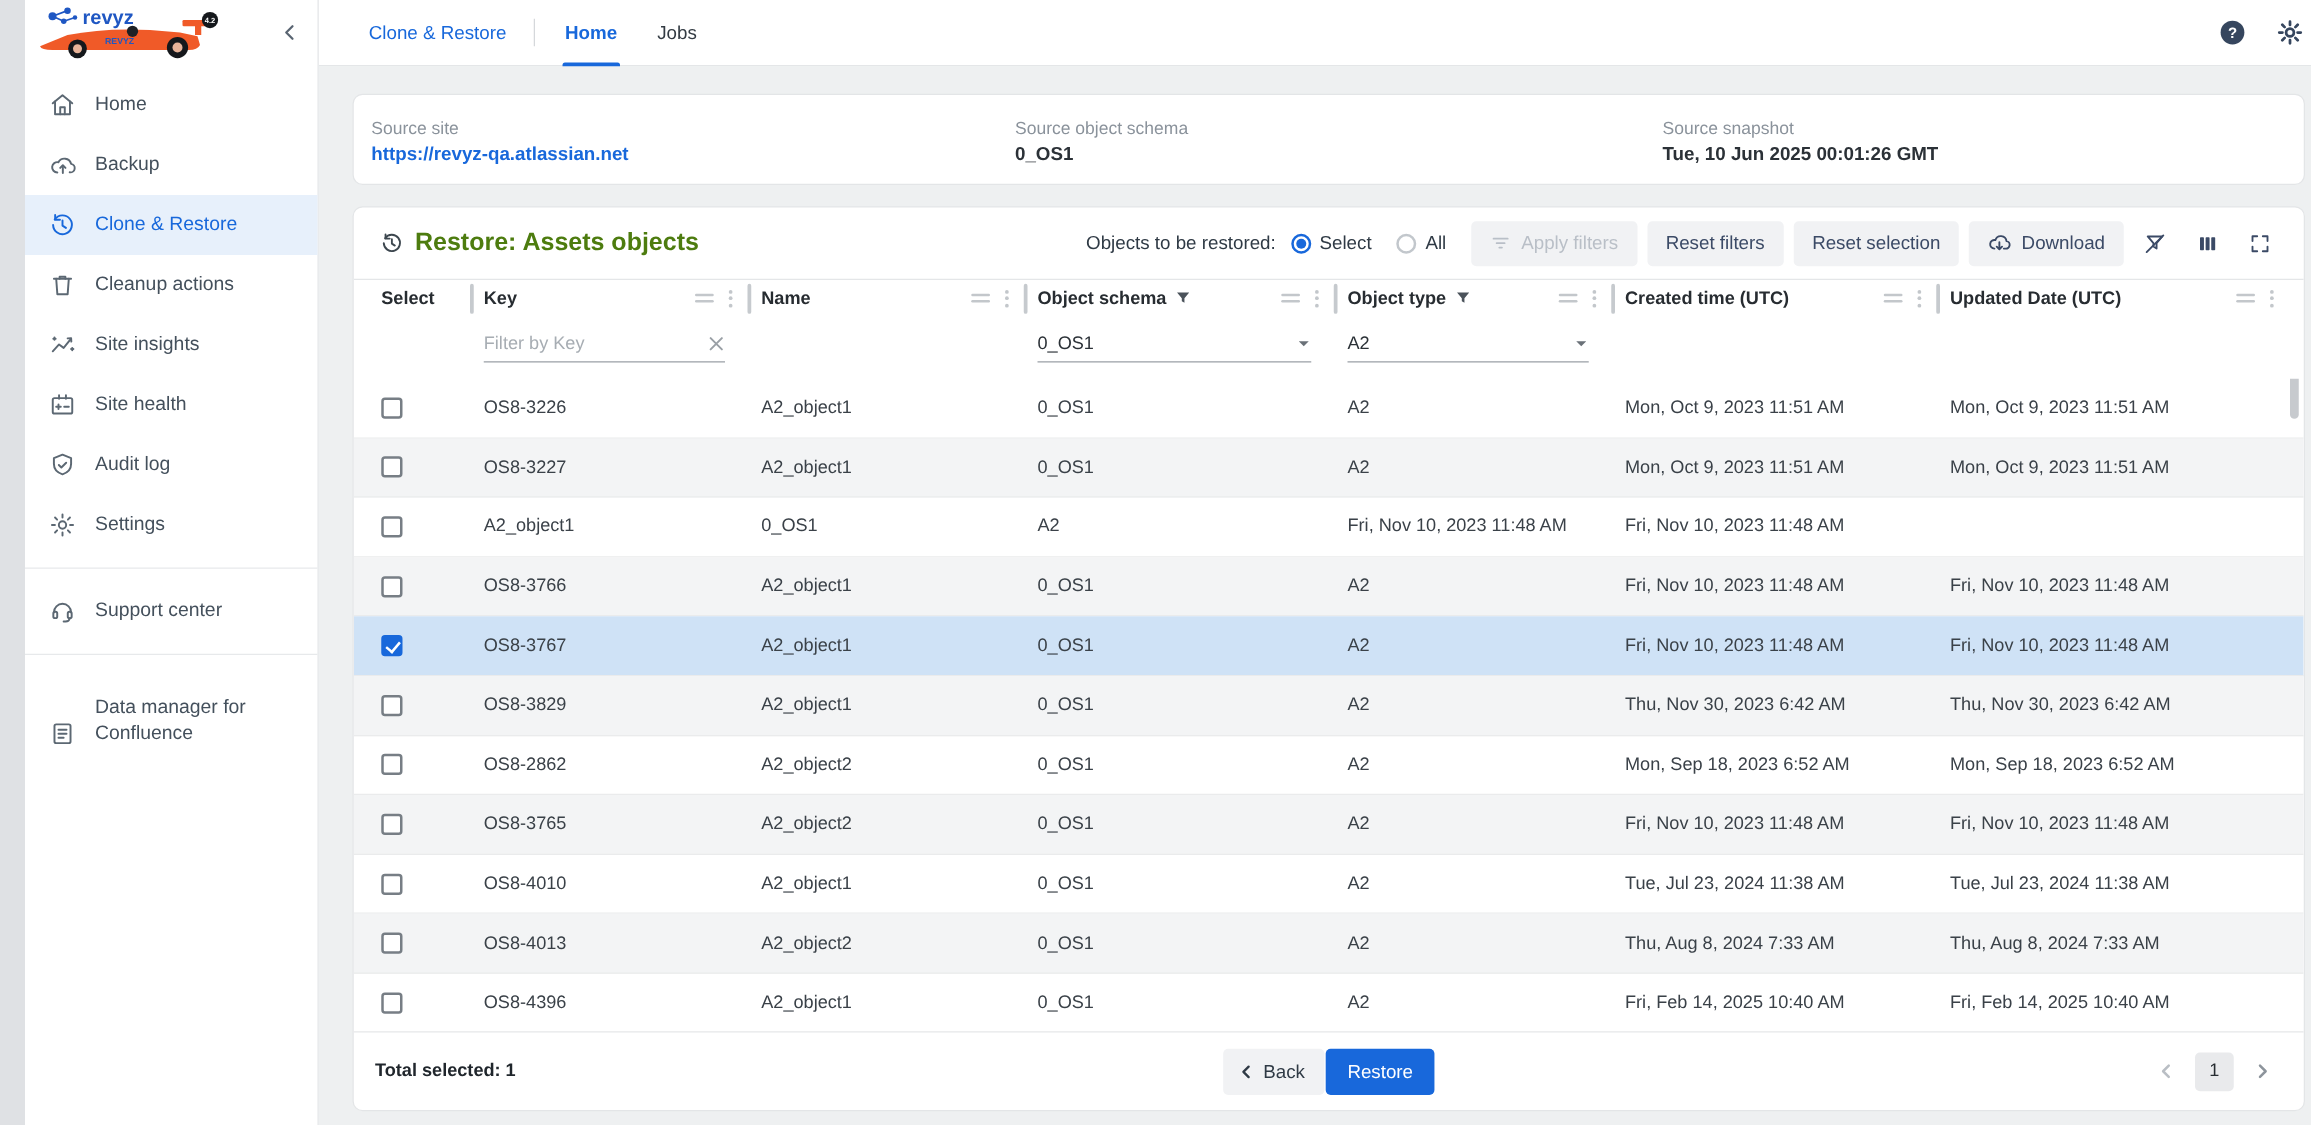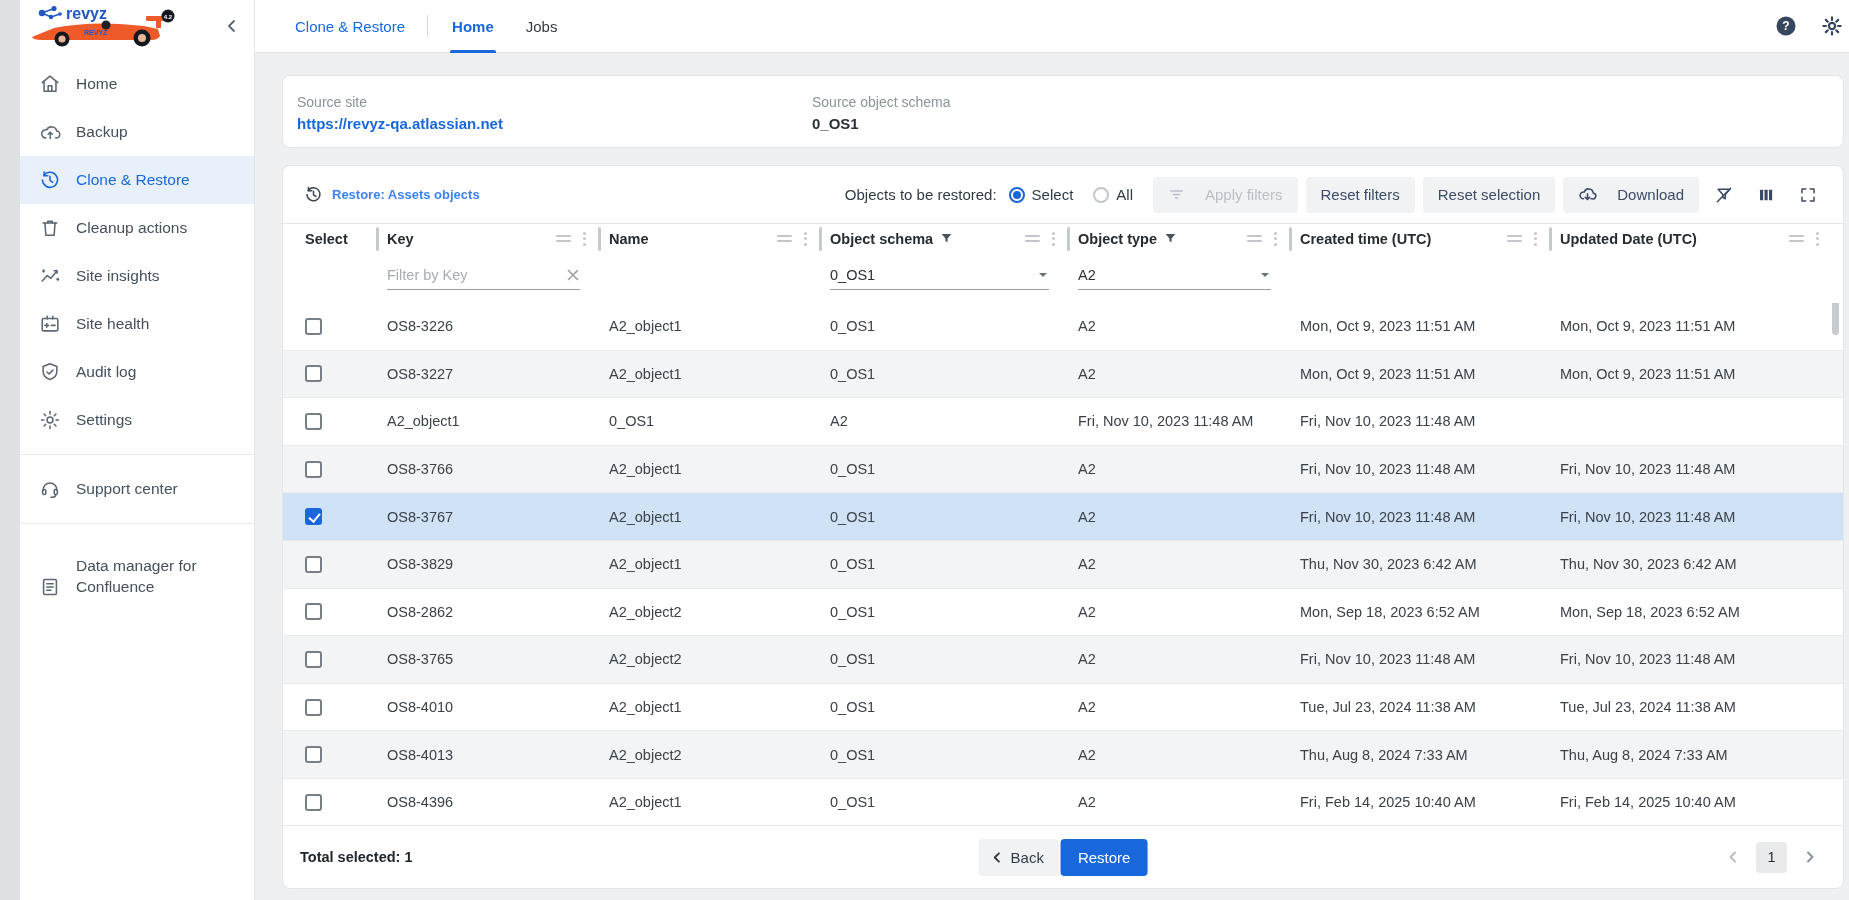--- a/index.html
+++ b/index.html
@@ -42,29 +42,29 @@
   .src-field { padding-top:2px; }
   .src-field .lab { font-size:14px; color:#8a929b; margin-bottom:5px; }
   .src-field .val { font-size:15px; font-weight:700; color:#2b3137; }
   .src-field .val.link { color:#1868db; cursor:pointer; }
   .f1 { margin-left:14px; width:515px; }
   .f2 { width:518px; }
 
   
   .table-card { top:165px; height:724px; display:flex; flex-direction:column; overflow:hidden; }
   .panel-head { height:57px; flex:0 0 57px; display:flex; align-items:center; padding:0 18px 0 21px; }
-  .panel-title { display:flex; align-items:center; gap:9px; font-size:13px; font-weight:700; color:#3b82f6; }
+  .panel-title { display:flex; align-items:center; gap:9px; font-size:20px; font-weight:700; color:#4d7c0f; }
   .panel-title svg { color:#3d474f; }
   .ph-right { margin-left:auto; display:flex; align-items:center; gap:8px; }
   .obj-label { font-size:15px; color:#2f3a45; margin-right:4px; }
   .radio-opt { display:flex; align-items:center; gap:7px; margin-right:12px; cursor:pointer; font-size:15px; color:#2f3a45; }
   .radio { width:16px; height:16px; border-radius:50%; border:2px solid #c2c7cc; background:#fff; position:relative; }
   .radio.checked { border-color:#1868db; }
   .radio.checked::after { content:""; position:absolute; left:2px; top:2px; width:8px; height:8px; border-radius:50%; background:#1868db; }
-  .btn { height:36px; display:flex; align-items:center; gap:20px; padding:0 15px; border-radius:4px; background:#f1f2f4; color:#3b4a66; font-size:15px; cursor:pointer; white-space:nowrap; }
+  .btn { height:36px; display:flex; align-items:center; gap:8px; padding:0 15px; border-radius:4px; background:#f1f2f4; color:#3b4a66; font-size:15px; cursor:pointer; white-space:nowrap; }
   .btn.disabled { color:#b9bfc7; cursor:default; }
   .btn.disabled svg { color:#b9bfc7; }
   .btn svg { color:#3b4a66; }
   .icon-btn { width:34px; height:34px; display:flex; align-items:center; justify-content:center; color:#3b4a66; cursor:pointer; }
 
   
   .grid { display:grid; grid-template-columns:93px 222px 221px 248px 222px 260px 1fr; }
   .t-head { flex:0 0 30px; border-top:1px solid #e4e6e8; }
   .h-cell { position:relative; display:flex; align-items:center; font-size:14.5px; font-weight:700; color:#272c31; padding-left:11px; }
   .h-cell.first { padding-left:22px; }
@@ -257,20 +257,24 @@
 
   <div class="card source-card">
     <div class="src-field f1">
       <div class="lab">Source site</div>
       <div class="val link">https://revyz-qa.atlassian.net</div>
     </div>
     <div class="src-field f2">
       <div class="lab">Source object schema</div>
       <div class="val">0_OS1</div>
     </div>
+    <div class="src-field f3">
+      <div class="lab">Source snapshot</div>
+      <div class="val">Tue, 10 Jun 2025 00:01:26 GMT</div>
+    </div>
   </div>
 
   <div class="card table-card">
 
     <div class="panel-head">
       <span class="panel-title">
         <svg width="19" height="19" viewBox="0 0 24 24" fill="none" stroke="currentColor" stroke-width="1.9" stroke-linecap="round" stroke-linejoin="round">
             <path d="M5.2 7.2A8.2 8.2 0 1 1 3.8 12"></path>
             <path d="M5.6 3.2v4.2h4.2"></path>
             <path d="M12 8v4.5l3 2"></path>

